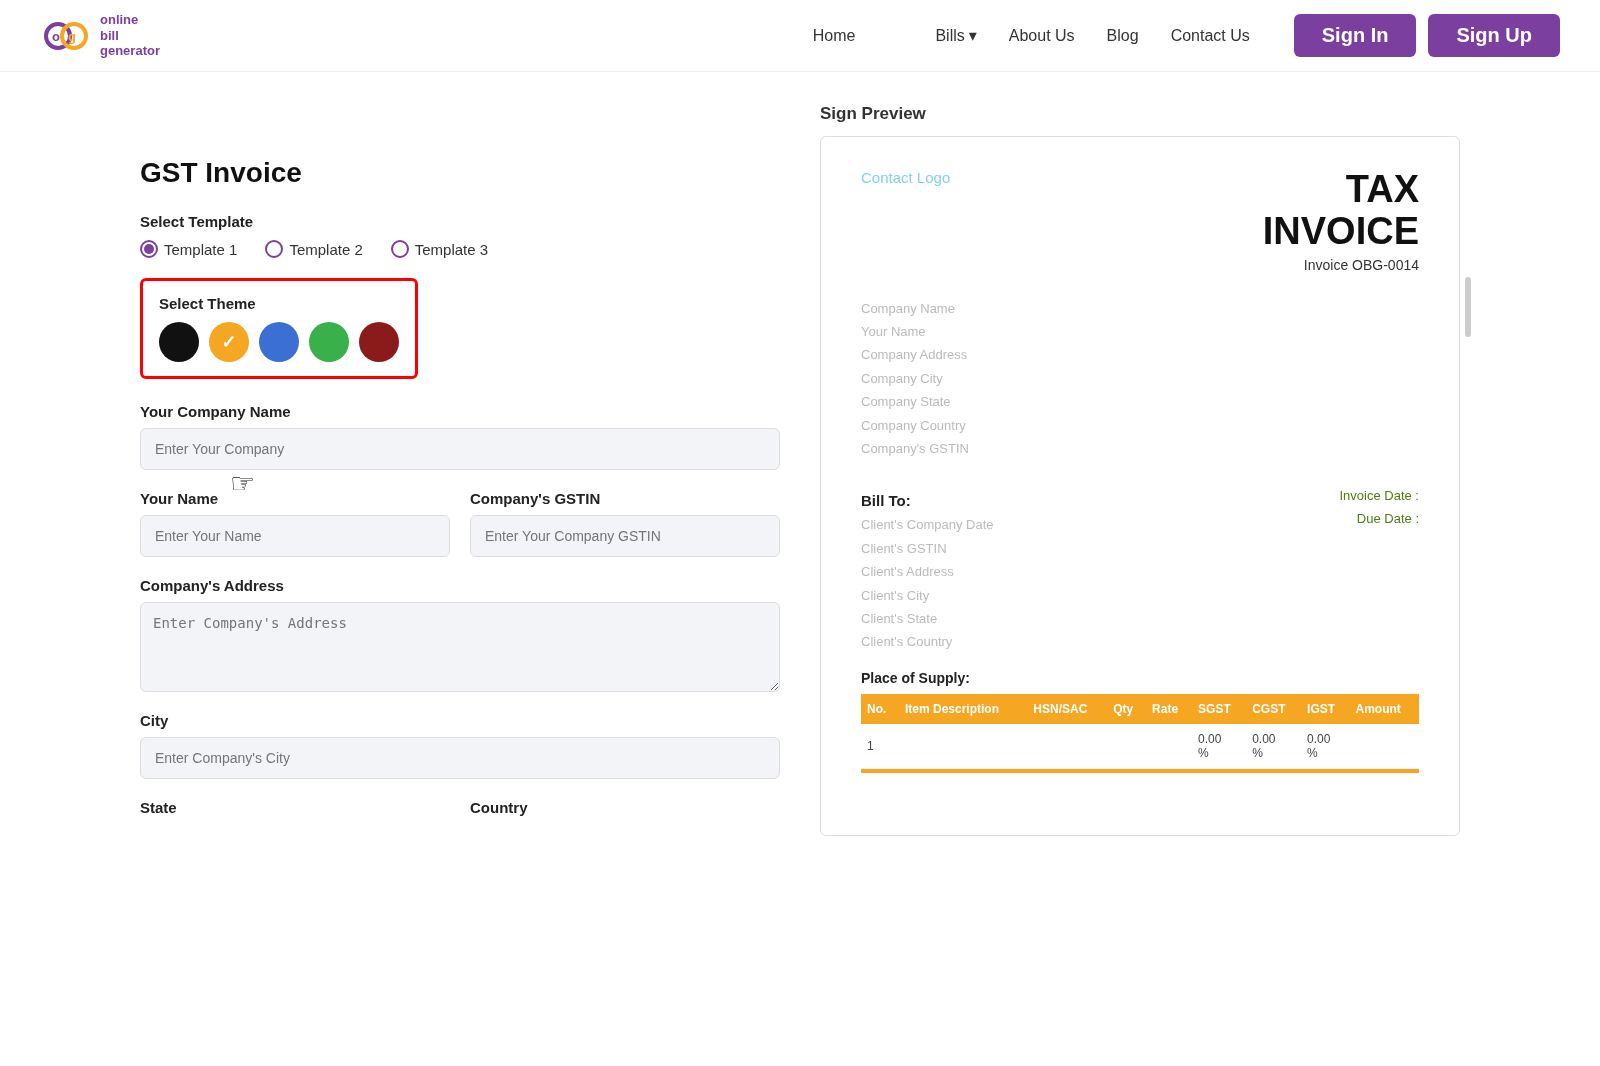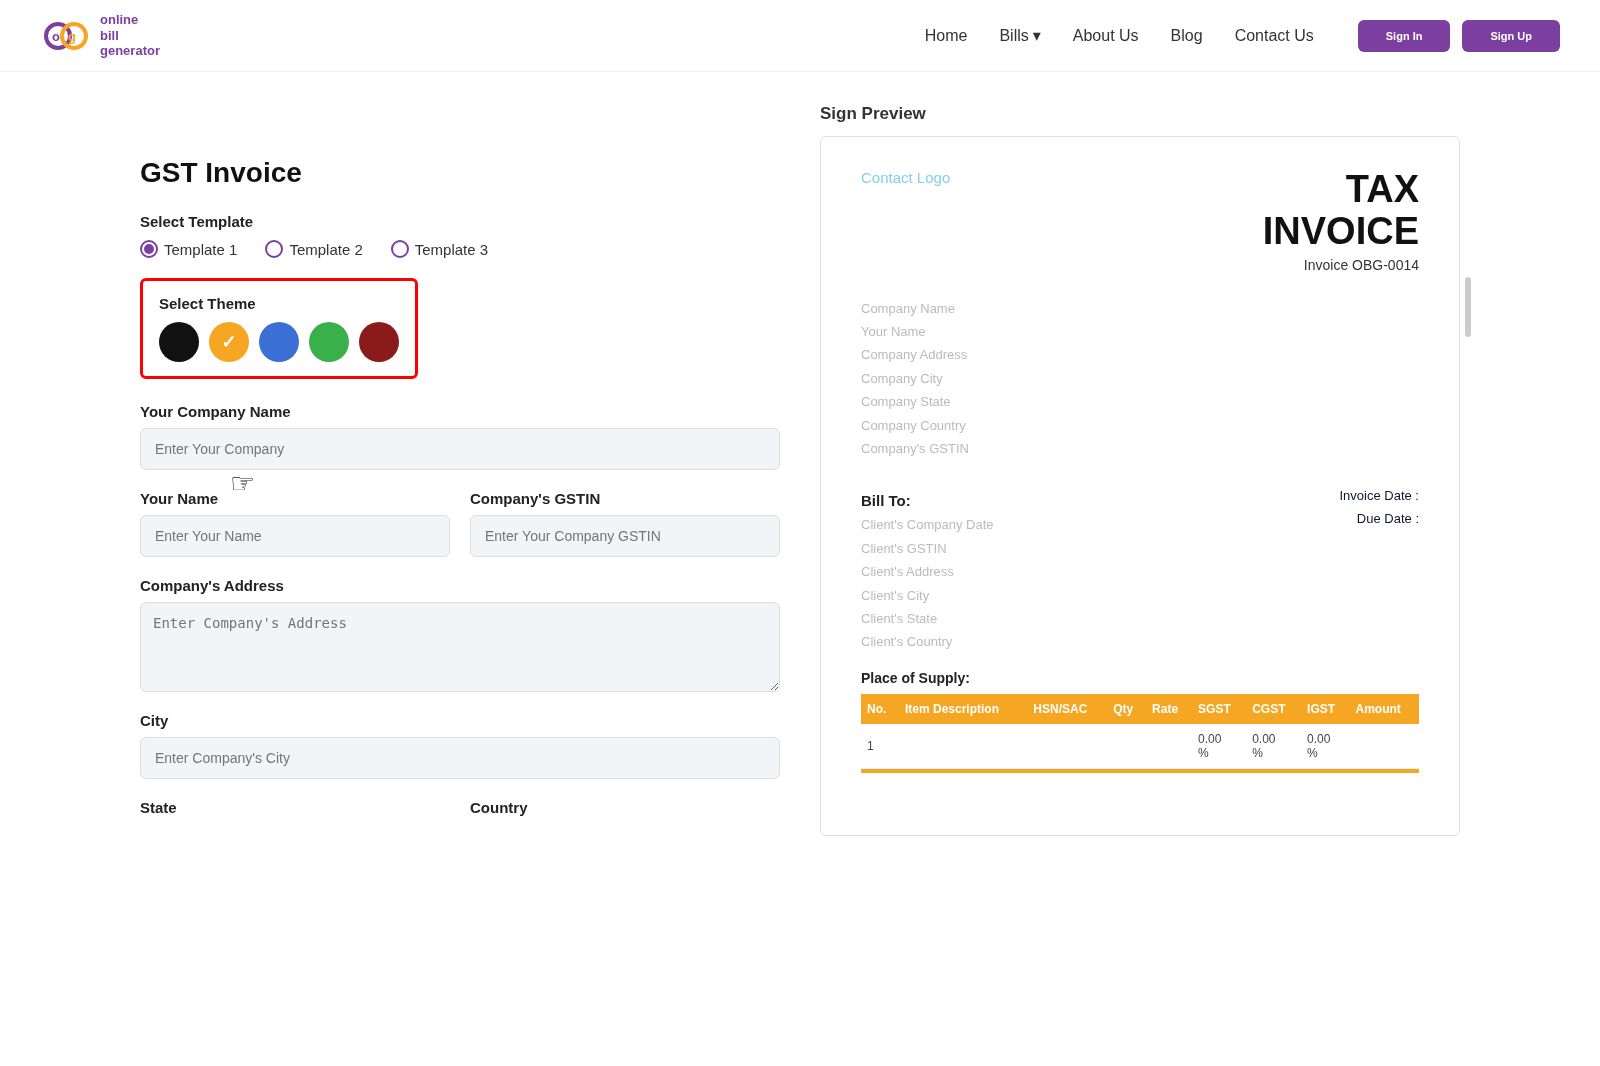--- a/index.html
+++ b/index.html
@@ -40,26 +40,27 @@
     .nav-links a {
       text-decoration: none;
       color: #333;
       font-size: 16px;
       font-weight: 500;
     }
     .nav-links .bills-link {
       display: flex;
       align-items: center;
       gap: 4px;
+      margin-left: 48px;
     }
     .nav-btn {
       padding: 10px 28px;
       border-radius: 6px;
       border: none;
-      font-size: 11px;
+      font-size: 20px;
       font-weight: bold;
       cursor: pointer;
       color: #fff;
       background: #7b3fa0;
       margin-left: 12px;
     }
 
     
     .page-content {
       display: flex;
@@ -269,21 +270,21 @@
     }
     .preview-bill-to {
       font-weight: bold;
       font-size: 15px;
       color: #222;
       margin: 12px 0 4px 0;
     }
     .preview-right-dates {
       text-align: right;
       font-size: 13px;
-      color: #0f172a;
+      color: #4d7c0f;
       margin: 8px 0;
     }
     .preview-place-supply {
       font-size: 14px;
       font-weight: 600;
       color: #222;
       margin: 16px 0 8px 0;
     }
     .preview-table {
       width: 100%;

